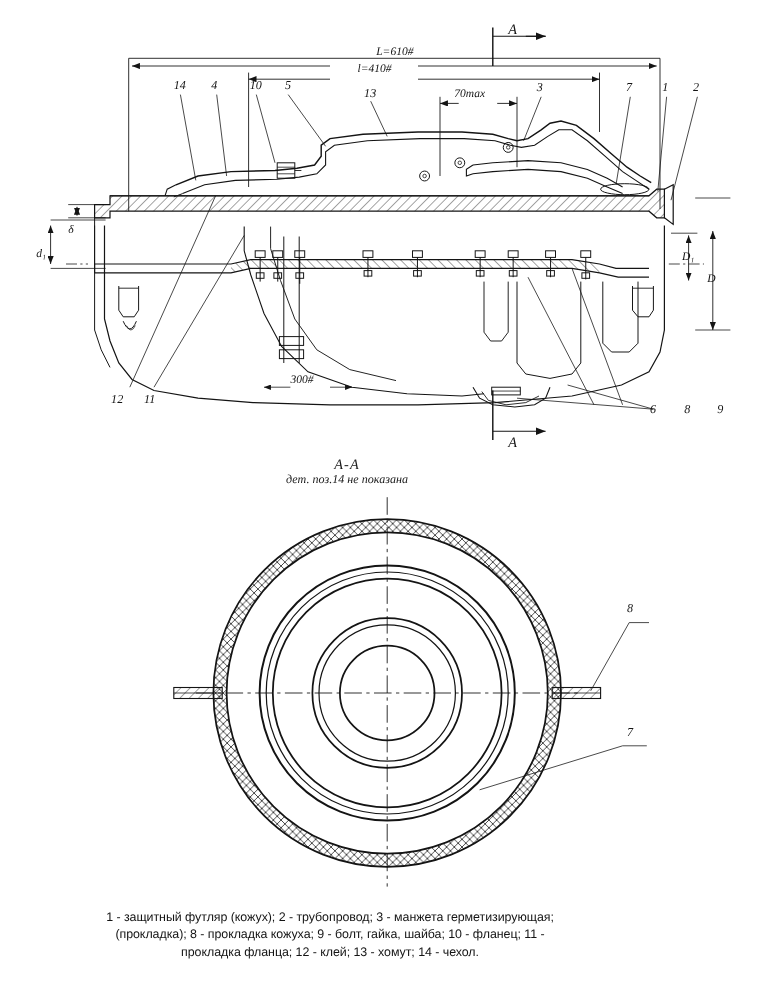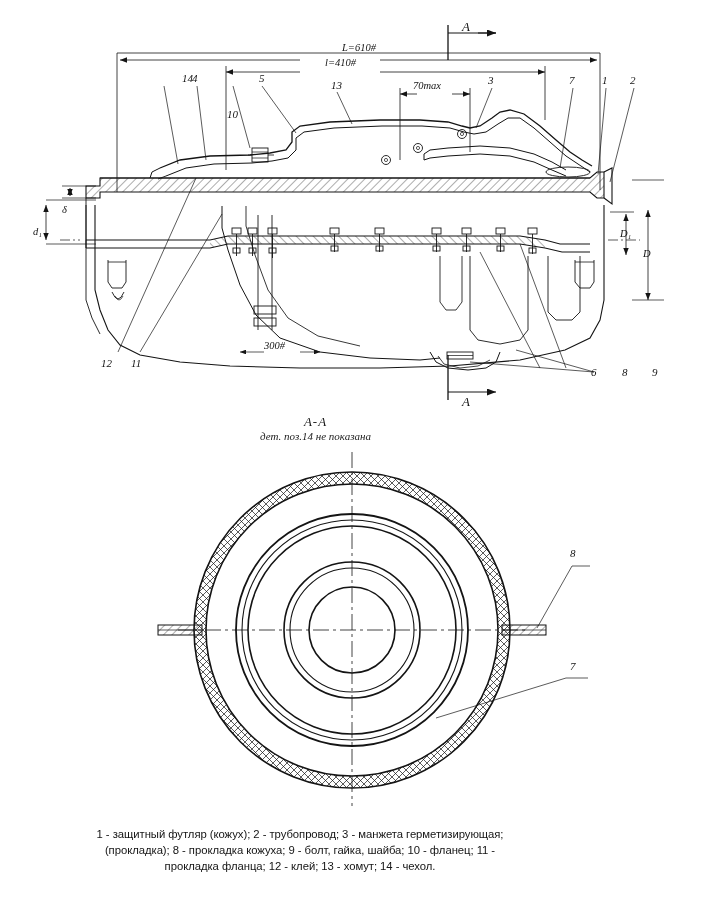--- a/index.html
+++ b/index.html
@@ -317,23 +317,23 @@
   <div class="dim" style="left:413px; top:80px;">70max</div>
   <div class="dim" style="left:264px; top:340px;">300#</div>
   <div class="dim up" style="left:33px; top:226px;">d₁</div>
   <div class="dim" style="left:62px; top:204px;">δ</div>
   <div class="dim up" style="left:620px; top:228px;">D₁</div>
   <div class="dim up" style="left:643px; top:248px;">D</div>
 
   <div class="lbl" style="left:462px; top:19px; font-size:13px;">А</div>
   <div class="lbl" style="left:462px; top:394px; font-size:13px;">А</div>
 
-  <div class="lbl" style="left:158px; top:72px;margin-left:24px;">14</div>
+  <div class="lbl" style="left:158px; top:72px;">14</div>
   <div class="lbl" style="left:192px; top:72px;">4</div>
-  <div class="lbl" style="left:227px; top:72px;margin-top:36px;">10</div>
+  <div class="lbl" style="left:227px; top:72px;">10</div>
   <div class="lbl" style="left:259px; top:72px;">5</div>
   <div class="lbl" style="left:331px; top:79px;">13</div>
   <div class="lbl" style="left:488px; top:74px;">3</div>
   <div class="lbl" style="left:569px; top:74px;">7</div>
   <div class="lbl" style="left:602px; top:74px;">1</div>
   <div class="lbl" style="left:630px; top:74px;">2</div>
 
   <div class="lbl" style="left:101px; top:357px;">12</div>
   <div class="lbl" style="left:131px; top:357px;">11</div>
   <div class="lbl" style="left:591px; top:366px;">6</div>

